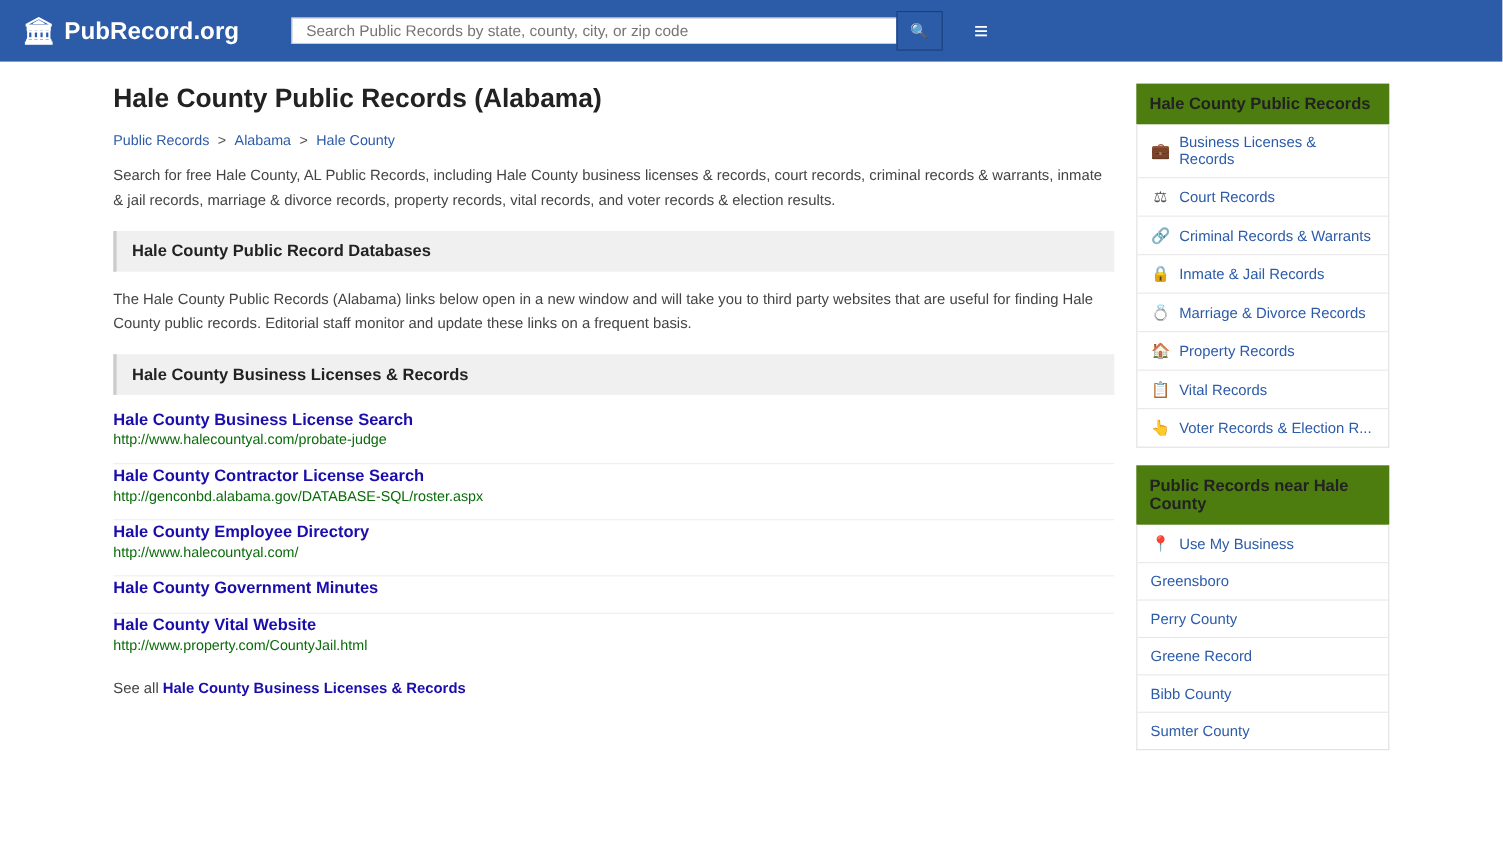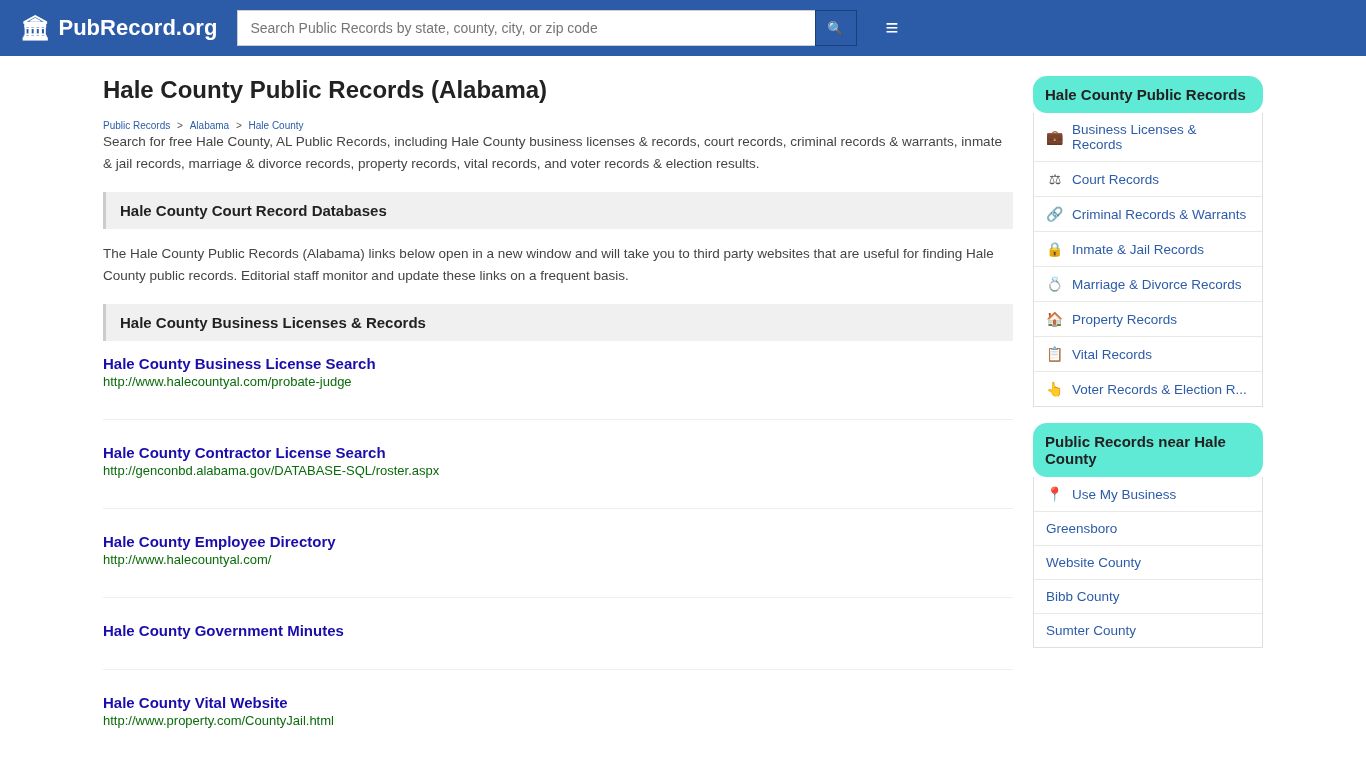--- a/index.html
+++ b/index.html
@@ -31,21 +31,22 @@
       align-items: center;
       max-width: 620px;
     }
     .search-input {
       flex: 1;
       padding: 8px 12px;
       border: 1px solid #ccc;
       border-right: none;
       font-size: 14px;
       outline: none;
-      height: 36px;
+      height: 24px;
+      margin-left: 28px;
     }
     .search-btn {
       background: #2c5ba8;
       border: 1px solid #1a3f7a;
       color: #fff;
       padding: 0 12px;
       height: 36px;
       cursor: pointer;
       display: flex;
       align-items: center;
@@ -83,22 +84,23 @@
     
     .page-title {
       font-size: 24px;
       font-weight: bold;
       color: #222;
       margin-bottom: 16px;
     }
 
     
     .breadcrumb {
-      font-size: 10px;
+      font-size: 13px;
       color: #555;
+      margin-bottom: 14px;
     }
     .breadcrumb a {
       color: #2c5ba8;
       text-decoration: none;
     }
     .breadcrumb span { color: #555; margin: 0 4px; }
 
     
     .intro-text {
       font-size: 13.5px;
@@ -121,22 +123,22 @@
     
     .section-desc {
       font-size: 13.5px;
       line-height: 1.6;
       color: #444;
       margin-bottom: 18px;
     }
 
     
     .record-entry {
-      margin-bottom: 24px;
-      padding-bottom: 30px;
+      margin-bottom: 2px;
+      padding-bottom: 14px;
       border-bottom: 1px solid #eee;
     }
     .record-entry:last-of-type {
       border-bottom: none;
     }
     .record-link {
       font-size: 15px;
       font-weight: bold;
       color: #1a0dab;
       text-decoration: none;
@@ -158,27 +160,26 @@
       color: #1a0dab;
       font-weight: bold;
       text-decoration: none;
     }
 
     
     .sidebar-section {
       margin-bottom: 16px;
     }
     .sidebar-title {
-      background: #5eead4;
+      background: #4d7c0f;
       padding: 10px 12px;
       font-size: 15px;
       font-weight: bold;
       color: #222;
       margin-bottom: 0;
-      border-radius: 14px;
     }
     .sidebar-list {
       list-style: none;
       border: 1px solid #e0e0e0;
       border-top: none;
     }
     .sidebar-list li {
       border-bottom: 1px solid #e8e8e8;
     }
     .sidebar-list li:last-child {
@@ -254,21 +255,21 @@
     <div class="breadcrumb">
       <a href="#">Public Records</a>
       <span> &gt; </span>
       <a href="#">Alabama</a>
       <span> &gt; </span>
       <a href="#">Hale County</a>
     </div>
 
     <p class="intro-text">Search for free Hale County, AL Public Records, including Hale County business licenses &amp; records, court records, criminal records &amp; warrants, inmate &amp; jail records, marriage &amp; divorce records, property records, vital records, and voter records &amp; election results.</p>
 
-    <div class="section-header">Hale County Court Record Databases</div>
+    <div class="section-header">Hale County Public Record Databases</div>
 
     <p class="section-desc">The Hale County Public Records (Alabama) links below open in a new window and will take you to third party websites that are useful for finding Hale County public records. Editorial staff monitor and update these links on a frequent basis.</p>
 
     <div class="section-header">Hale County Business Licenses &amp; Records</div>
 
     <div>
       <div class="record-entry">
         <a class="record-link" href="#">Hale County Business License Search</a>
         <span class="record-url">http://www.halecountyal.com/probate-judge</span>
       </div>
@@ -360,21 +361,26 @@
             <span>Use My Business</span>
           </a>
         </li>
         <li>
           <a href="#">
             <span>Greensboro</span>
           </a>
         </li>
         <li>
           <a href="#">
-            <span>Website County</span>
+            <span>Perry County</span>
+          </a>
+        </li>
+        <li>
+          <a href="#">
+            <span>Greene Record</span>
           </a>
         </li>
         <li>
           <a href="#">
             <span>Bibb County</span>
           </a>
         </li>
         <li>
           <a href="#">
             <span>Sumter County</span>

